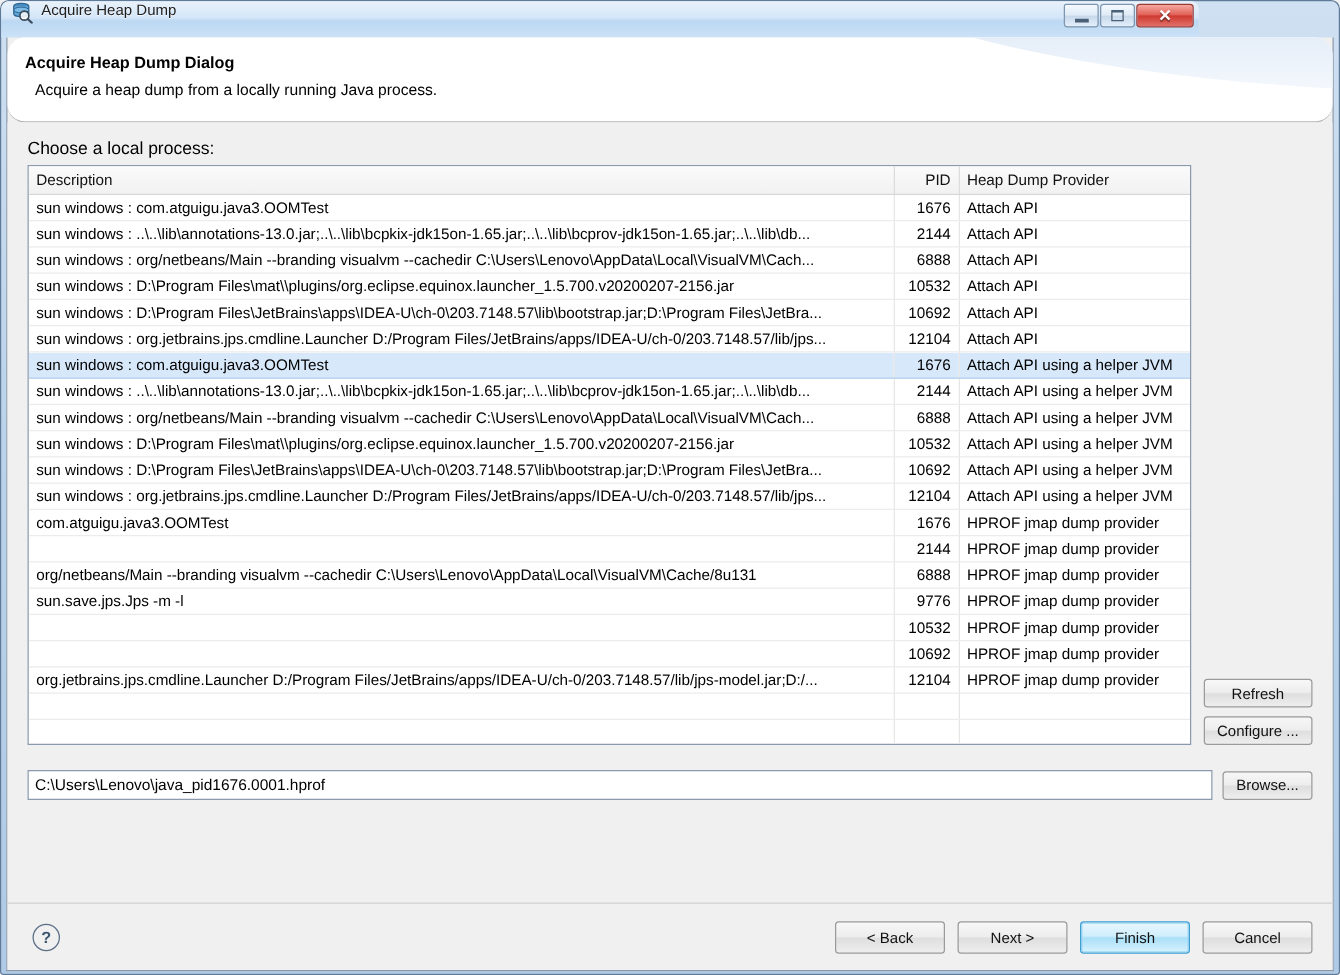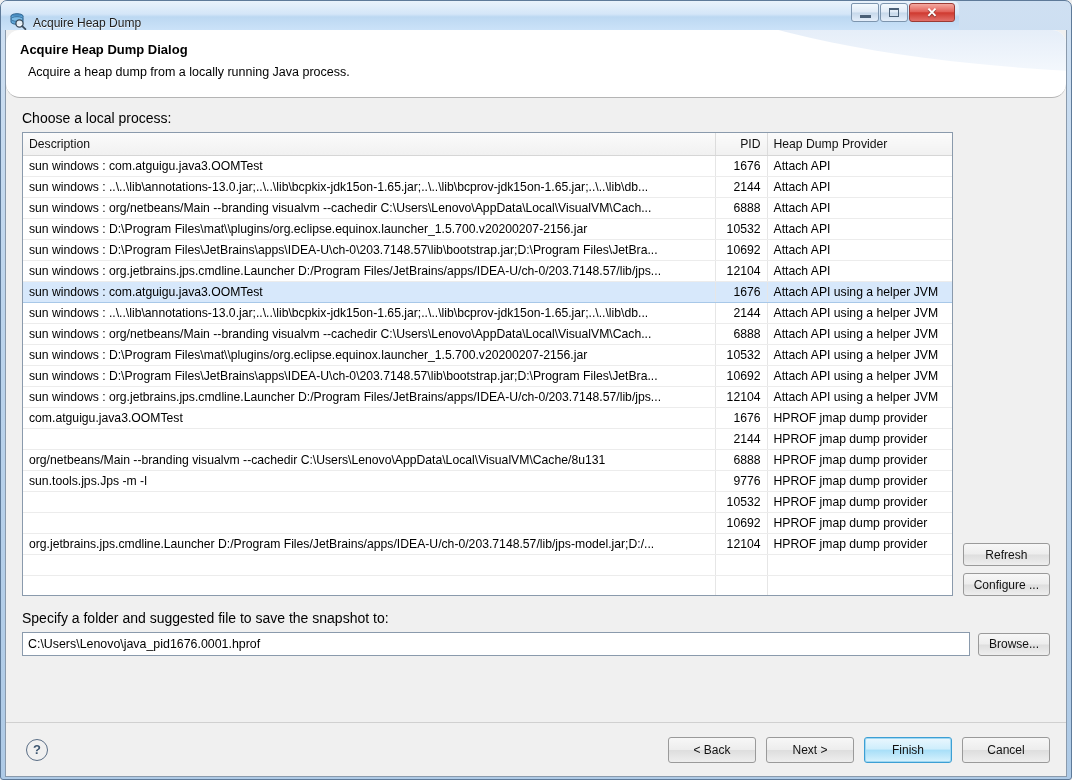--- a/index.html
+++ b/index.html
@@ -20,21 +20,21 @@
     border-radius: 7px 7px 3px 3px;
     padding: 0;
   }
 
   
   .titlebar {
     position: absolute; left: 0; top: 0;
     width: 958px; height: 29px;
     background: linear-gradient(to bottom, #e9f2fb 0%, #d4e6f8 45%, #bcd8f2 55%, #cbe2f8 100%);
     border-radius: 6px 6px 0 0;
-    display: flex; align-items: flex-end;
+    display: flex; align-items: flex-start;
   }
   .title-icon {
     margin-left: 8px; margin-right: 6px;
     width: 18px; height: 18px;
     position: relative; flex: 0 0 auto;
   }
   .title-text {
     font-size: 12px; color: #202020;
     text-shadow: 0 1px 0 rgba(255,255,255,.75);
     white-space: nowrap;
@@ -353,21 +353,21 @@
                   <td></td>
                   <td class="num">2144</td>
                   <td>HPROF jmap dump provider</td>
                 </tr>
                 <tr>
                   <td>org/netbeans/Main --branding visualvm --cachedir C:\Users\Lenovo\AppData\Local\VisualVM\Cache/8u131</td>
                   <td class="num">6888</td>
                   <td>HPROF jmap dump provider</td>
                 </tr>
                 <tr>
-                  <td>sun.tools.jps.Jps -m -l</td>
+                  <td>sun.save.jps.Jps -m -l</td>
                   <td class="num">9776</td>
                   <td>HPROF jmap dump provider</td>
                 </tr>
                 <tr>
                   <td></td>
                   <td class="num">10532</td>
                   <td>HPROF jmap dump provider</td>
                 </tr>
                 <tr>
                   <td></td>
@@ -393,21 +393,20 @@
           </table>
         </div>
 
         <div class="side-btns">
           <button class="btn">Refresh</button>
           <button class="btn">Configure ...</button>
         </div>
       </div>
 
       <div class="save-block">
-        <div class="field-label">Specify a folder and suggested file to save the snapshot to:</div>
         <div class="path-row">
           <input class="path-input" type="text" value="C:\Users\Lenovo\java_pid1676.0001.hprof" style="">
           <button class="btn btn-browse">Browse...</button>
         </div>
       </div>
 
     </div>
 
     <div class="footer">
       <div class="help-icon">?</div>

